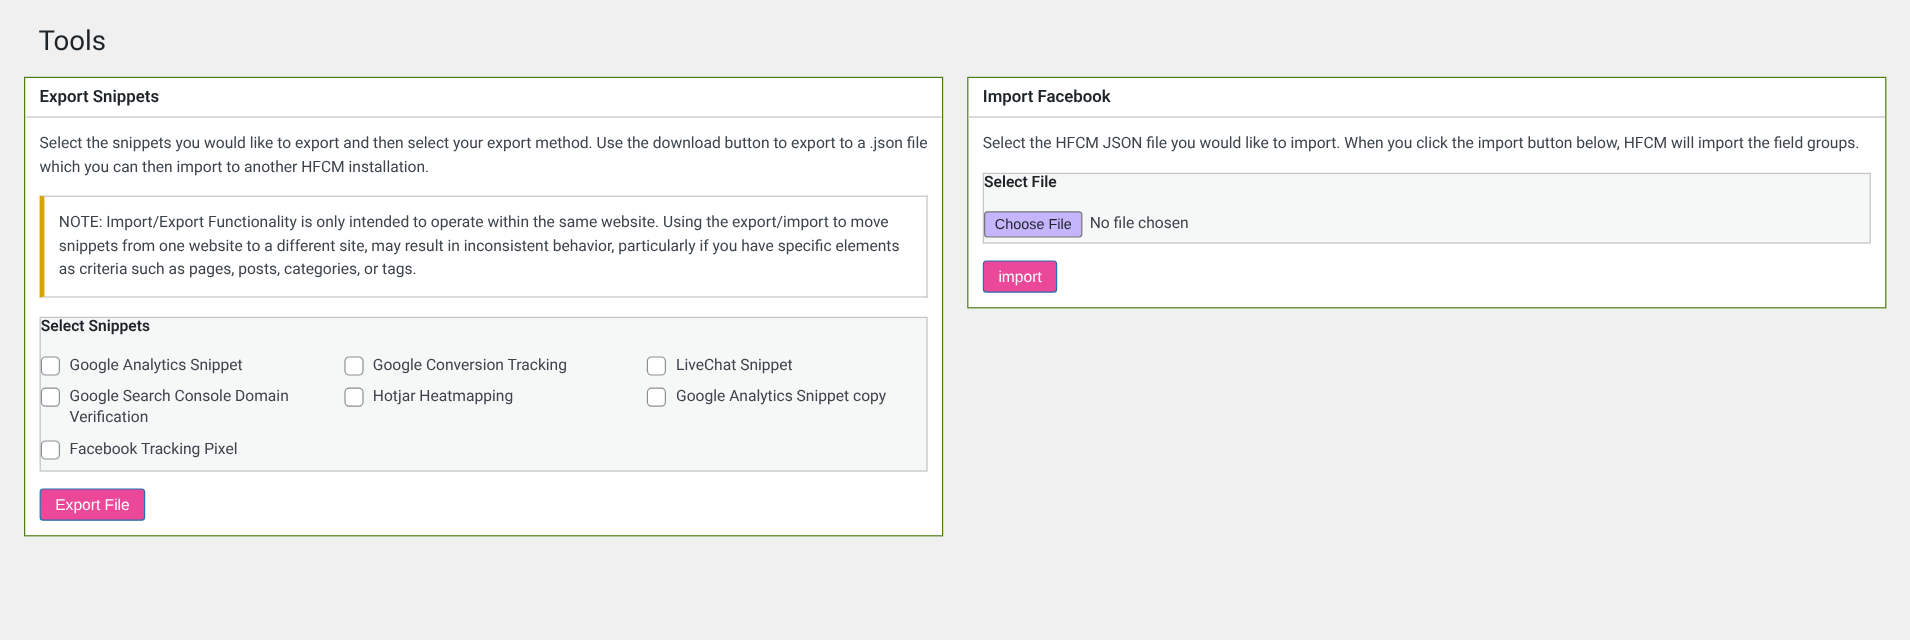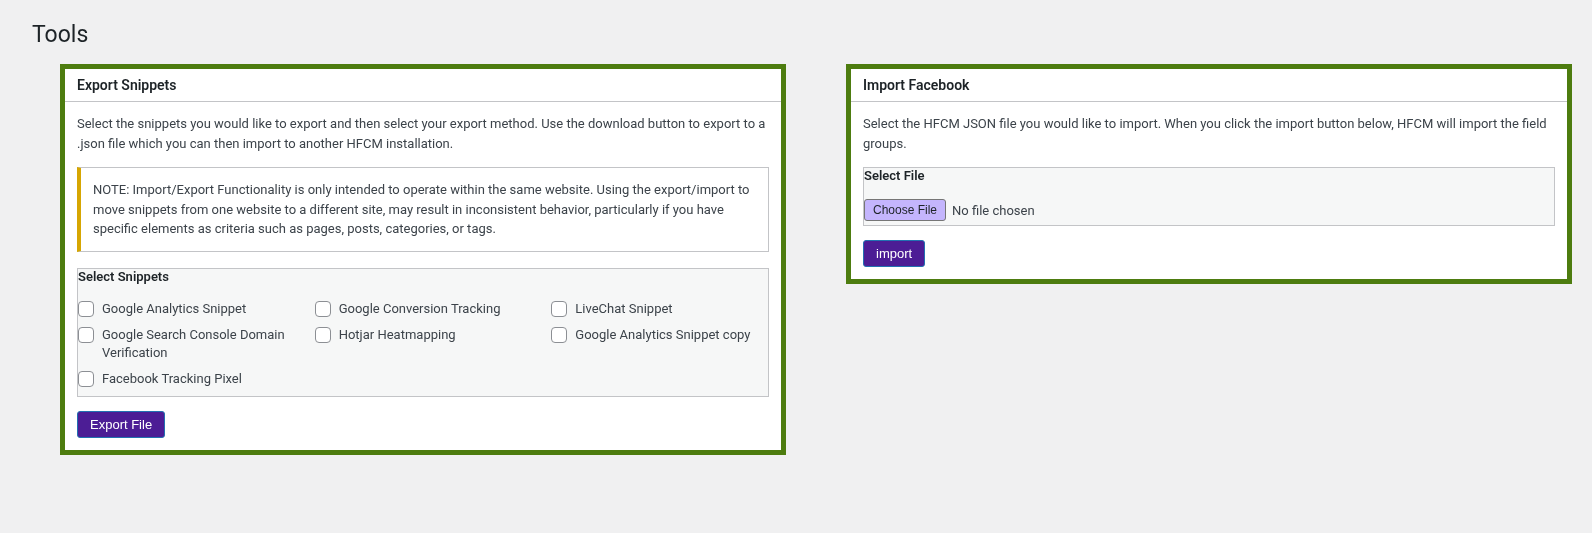--- a/index.html
+++ b/index.html
@@ -20,22 +20,21 @@
   }
   .panels {
     display: flex;
     gap: 20px;
     margin-top: 8px;
     align-items: flex-start;
   }
   .panel {
     flex: 1;
     background: #fff;
-    border: 5px solid #4d7c0f;
-    margin-left: 40px;
+    border: 1px solid #4d7c0f;
   }
   .panel-header {
     border-bottom: 1px solid #c3c4c7;
     padding: 8px 12px;
   }
   .panel-header h2 {
     margin: 0;
     font-size: 14px;
     font-weight: 600;
     color: #1d2327;
@@ -95,21 +94,21 @@
     flex-shrink: 0;
     cursor: pointer;
     margin-top: 1px;
   }
   .check-label {
     cursor: pointer;
     line-height: 1.4;
   }
   .btn-primary {
     display: inline-block;
-    background: #4c1d95;
+    background: #ec4899;
     color: #fff;
     border: 1px solid #2271b1;
     border-radius: 3px;
     padding: 5px 12px;
     font-size: 13px;
     cursor: pointer;
   }
   .file-row {
     display: flex;
     align-items: center;

